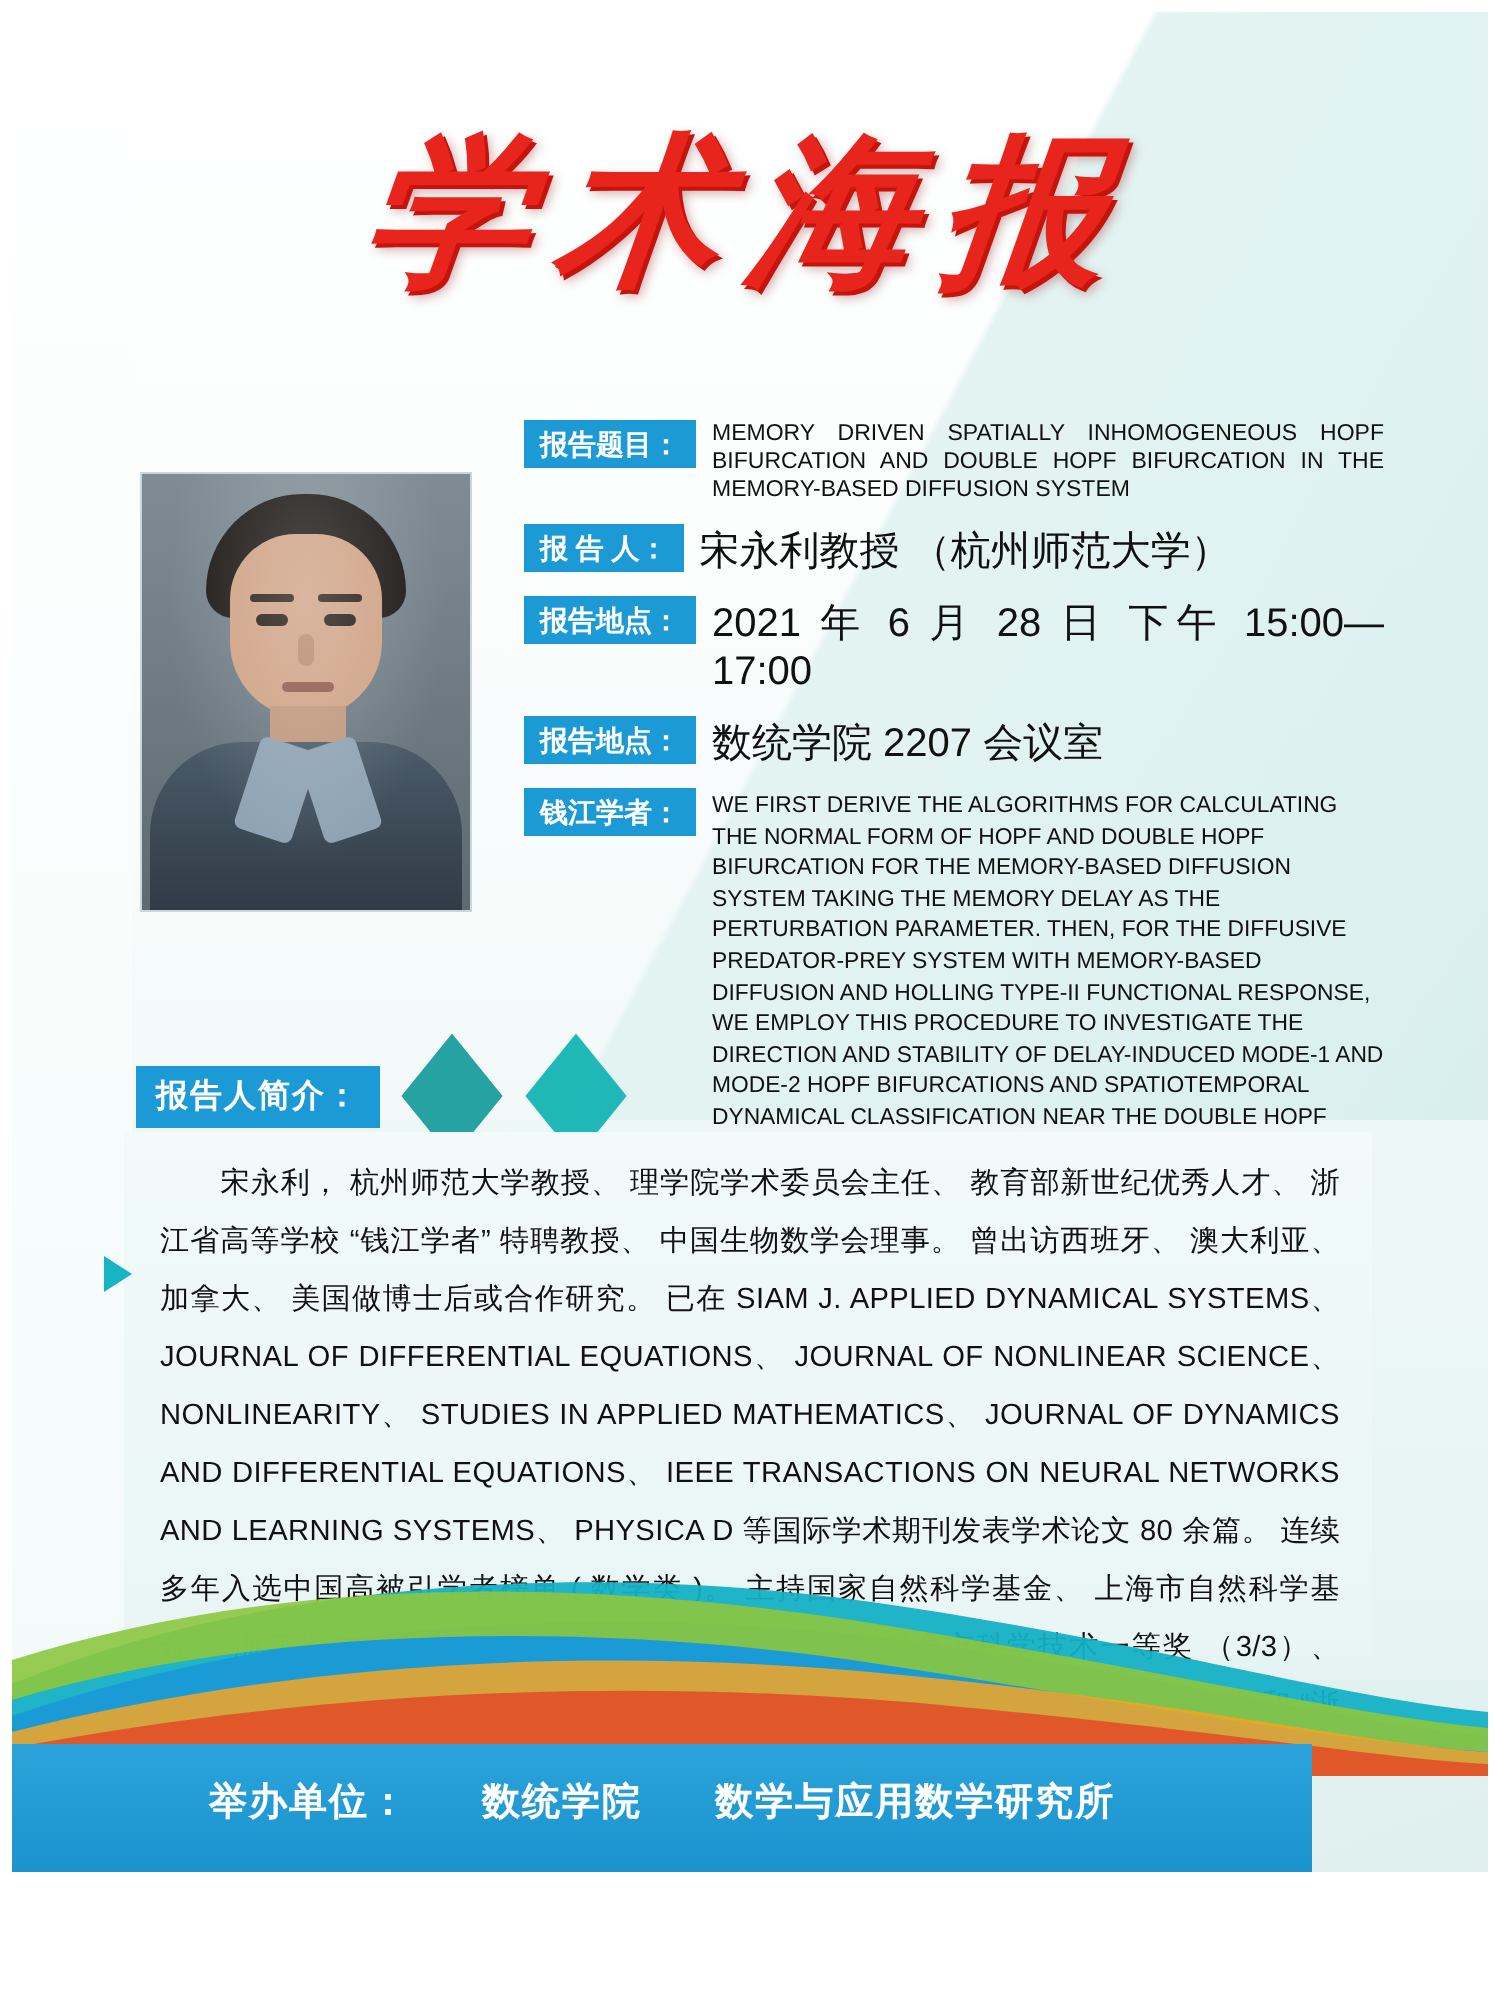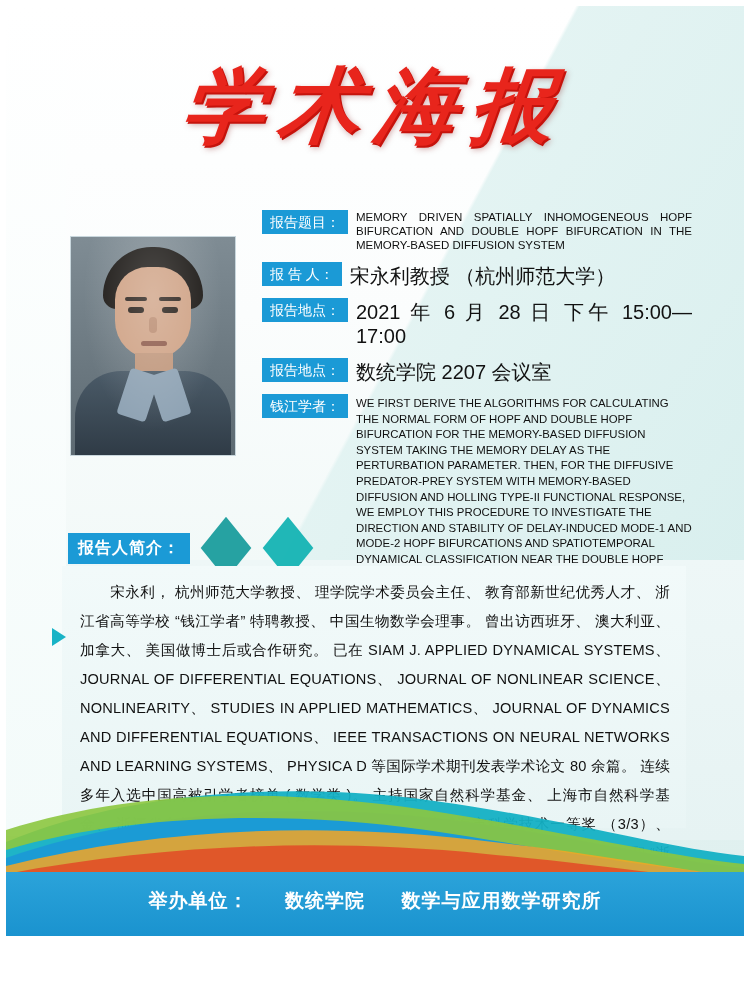--- a/index.html
+++ b/index.html
@@ -52,21 +52,21 @@
     position: absolute;
     left: 6px;
     top: 770px;
     width: 738px;
     height: 118px;
   }
   .footer-bar {
     position: absolute;
     left: 6px;
     top: 872px;
-    width: 738px;
+    width: 650px;
     height: 64px;
     background: #701a75;
   }
   .footer-bar-inner {
     position: absolute;
     left: 0; top: 0;
     width: 100%; height: 100%;
     background: linear-gradient(180deg,#2ba3da 0%, #1a93cf 100%);
   }
   .footer-text {
@@ -156,21 +156,21 @@
     left: 262px;
     top: 210px;
     width: 430px;
   }
   .row { position: relative; margin-bottom: 10px; }
   .tag {
     display: inline-block;
     background: #1b9ad6;
     color: #ffffff;
     font-size: 14px;
-    font-weight: normal;
+    font-weight: bold;
     padding: 4px 8px;
     line-height: 16px;
     vertical-align: top;
     white-space: nowrap;
   }
   .rowflex { display: flex; align-items: flex-start; }
   .rowval {
     font-size: 11.5px;
     color: #111;
     line-height: 14px;

